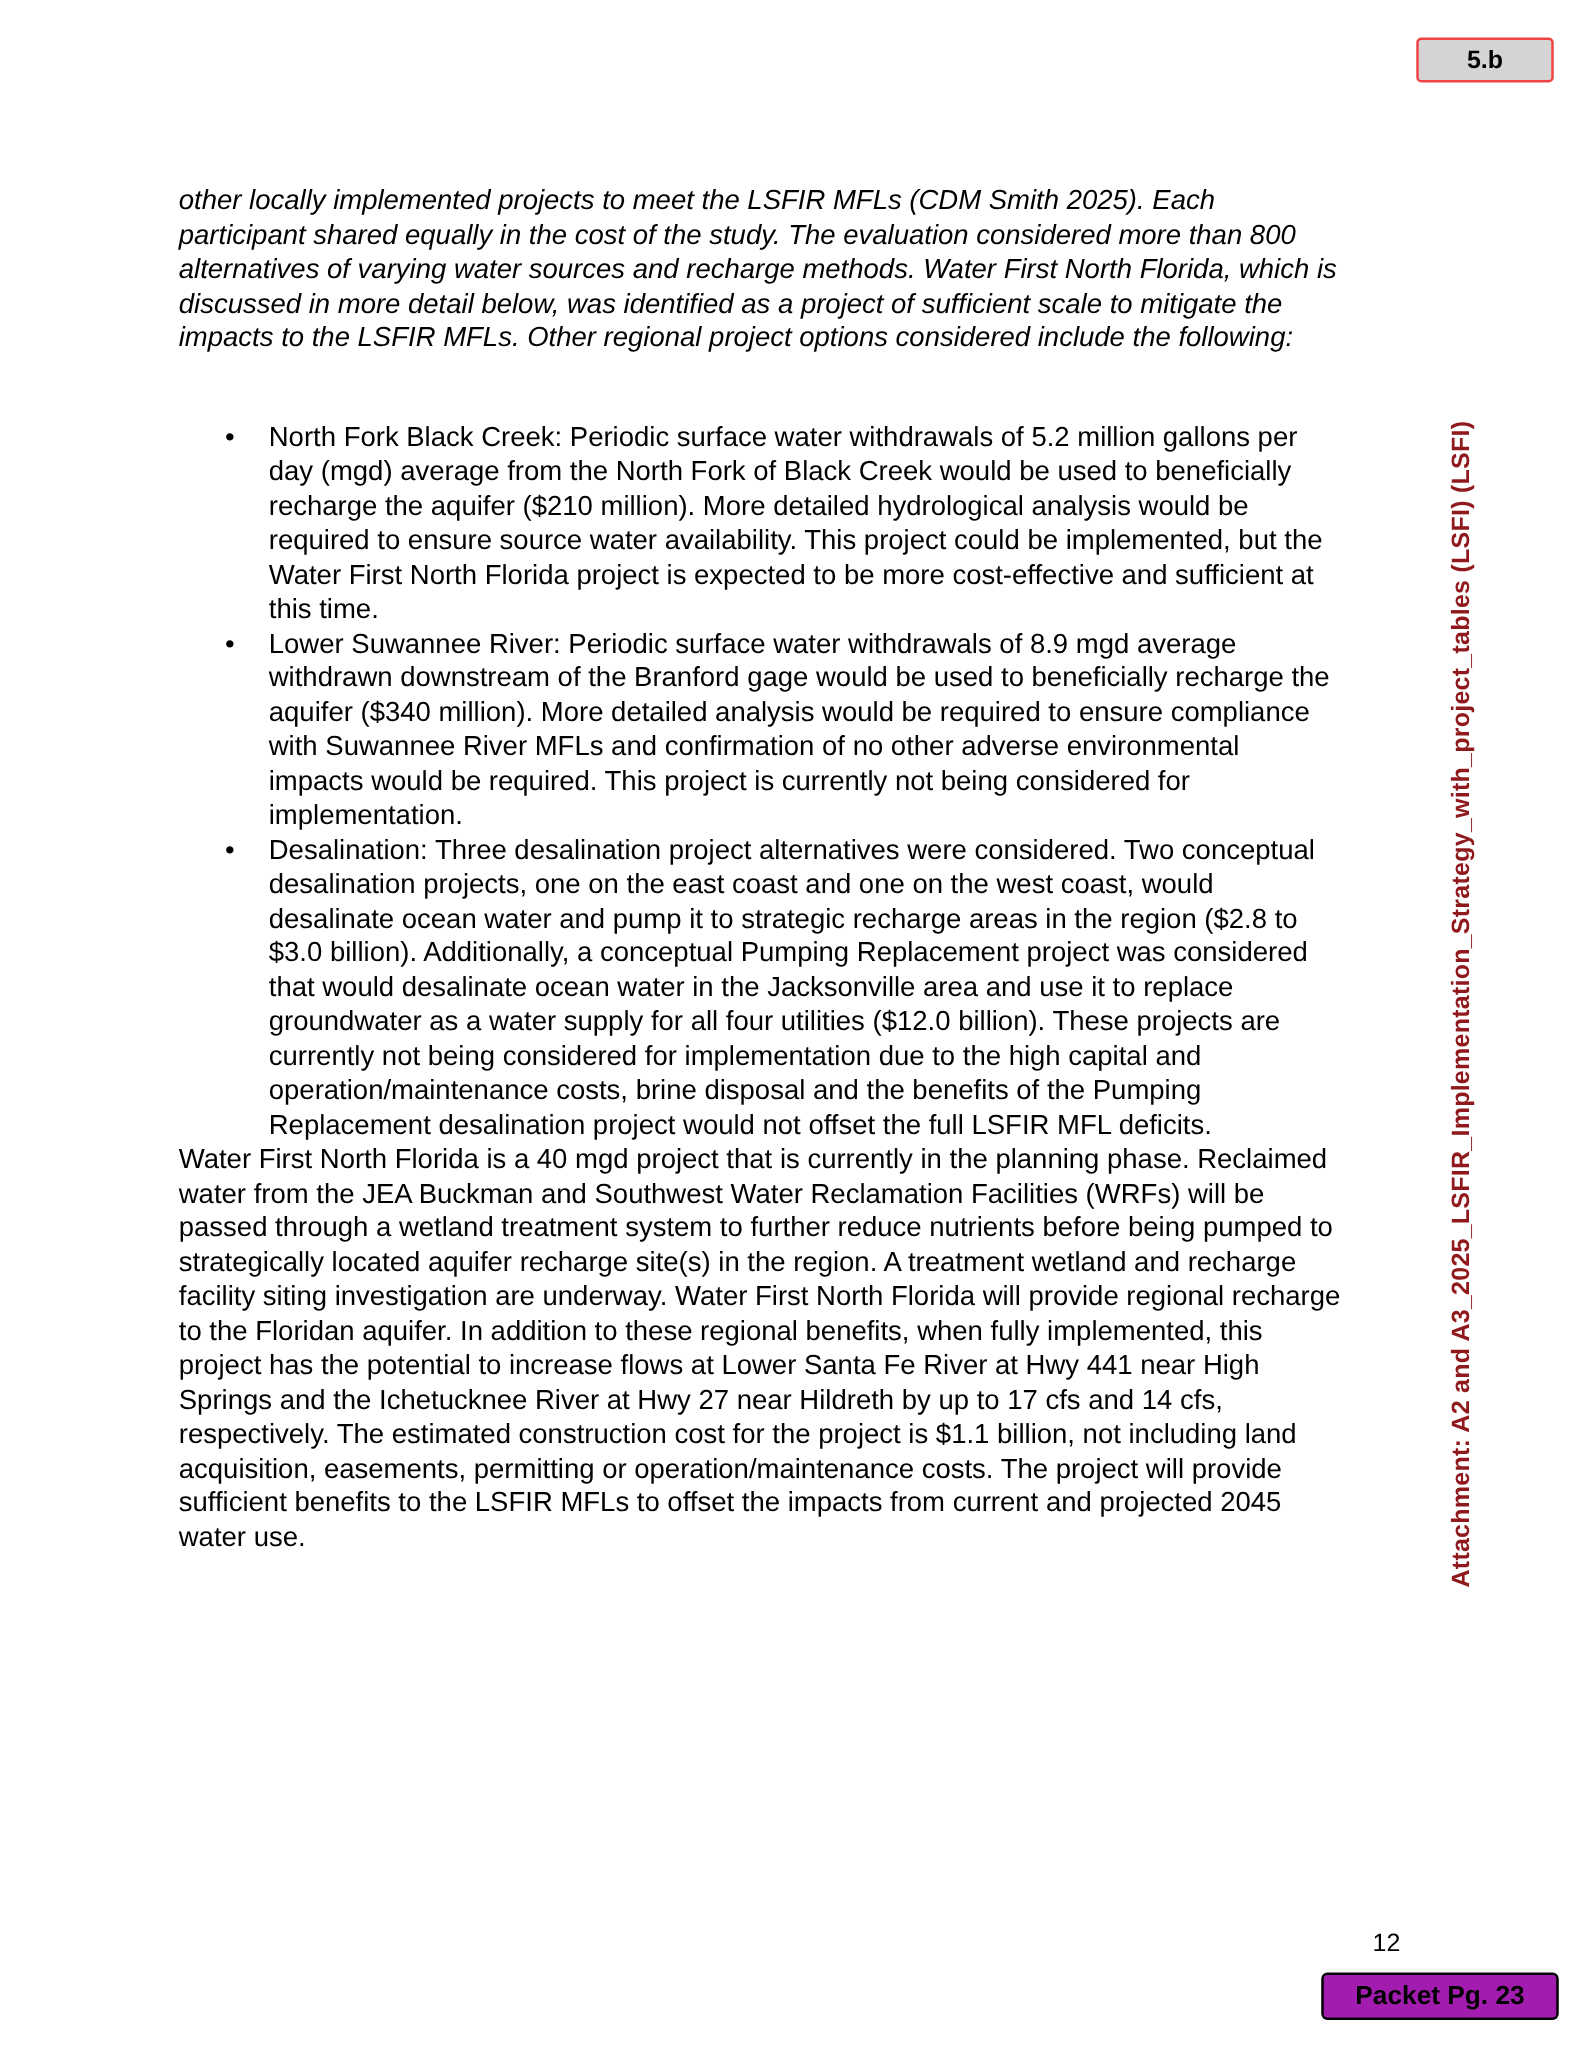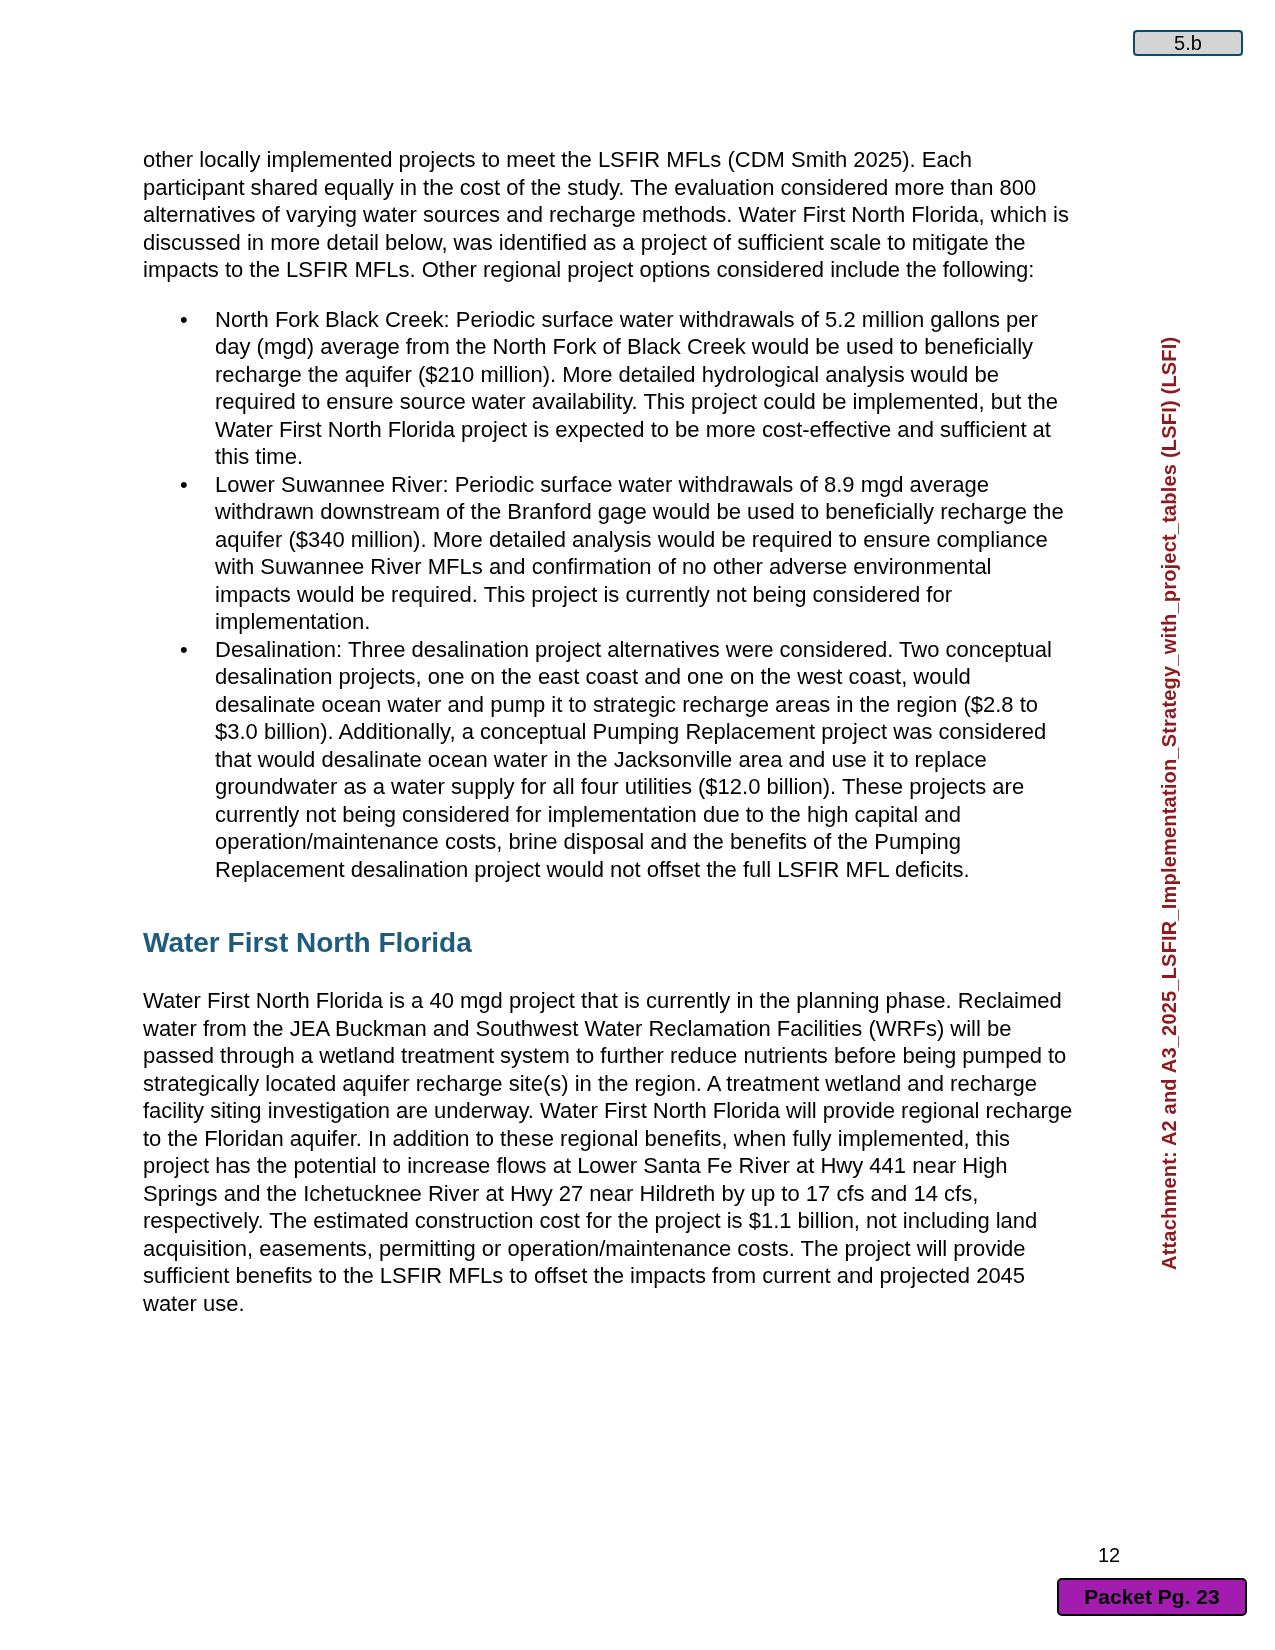--- a/index.html
+++ b/index.html
@@ -12,41 +12,41 @@
     font-family: "Liberation Sans", sans-serif;
     color: #000000;
     overflow: hidden;
   }
   
   .tag-box {
     position: absolute;
     left: 1133px;
     top: 30px;
     width: 110px;
-    height: 26px;
+    height: 36px;
     background: #d4d4d4;
-    border: 2px solid #0c4a6e;
+    border: 2px solid #ef4444;
     border-radius: 4px;
     display: flex;
     align-items: center;
     justify-content: center;
-    font-weight: normal;
+    font-weight: bold;
     font-size: 20px;
   }
   
   .content {
     position: absolute;
     left: 143px;
     top: 146px;
     width: 932px;
     font-size: 22px;
     line-height: 27.5px;
     text-align: left;
   }
-  .content p.intro { margin-bottom: 22px; }
+  .content p.intro { margin-bottom: 52px; font-style: italic; }
   ul.bullet-list {
     list-style: none;
     margin: 0 0 0 0;
     padding: 0 10px 0 0;
   }
   ul.bullet-list li {
     position: relative;
     padding-left: 72px;
   }
   ul.bullet-list li .bullet-glyph {
@@ -118,21 +118,20 @@
       <li>
         <span class="bullet-glyph">•</span>
         <span>Lower Suwannee River: Periodic surface water withdrawals of 8.9 mgd average withdrawn downstream of the Branford gage would be used to beneficially recharge the aquifer ($340 million). More detailed analysis would be required to ensure compliance with Suwannee River MFLs and confirmation of no other adverse environmental impacts would be required. This project is currently not being considered for implementation.</span>
       </li>
       <li>
         <span class="bullet-glyph">•</span>
         <span>Desalination: Three desalination project alternatives were considered. Two conceptual desalination projects, one on the east coast and one on the west coast, would desalinate ocean water and pump it to strategic recharge areas in the region ($2.8 to $3.0 billion). Additionally, a conceptual Pumping Replacement project was considered that would desalinate ocean water in the Jacksonville area and use it to replace groundwater as a water supply for all four utilities ($12.0 billion). These projects are currently not being considered for implementation due to the high capital and operation/maintenance costs, brine disposal and the benefits of the Pumping Replacement desalination project would not offset the full LSFIR MFL deficits.</span>
       </li>
     </ul>
 
-    <h1 class="section-heading">Water First North Florida</h1>
 
     <p class="body-paragraph">Water First North Florida is a 40 mgd project that is currently in the planning phase. Reclaimed water from the JEA Buckman and Southwest Water Reclamation Facilities (WRFs) will be passed through a wetland treatment system to further reduce nutrients before being pumped to strategically located aquifer recharge site(s) in the region. A treatment wetland and recharge facility siting investigation are underway. Water First North Florida will provide regional recharge to the Floridan aquifer. In addition to these regional benefits, when fully implemented, this project has the potential to increase flows at Lower Santa Fe River at Hwy 441 near High Springs and the Ichetucknee River at Hwy 27 near Hildreth by up to 17 cfs and 14 cfs, respectively. The estimated construction cost for the project is $1.1 billion, not including land acquisition, easements, permitting or operation/maintenance costs. The project will provide sufficient benefits to the LSFIR MFLs to offset the impacts from current and projected 2045 water use.</p>
 
   </div>
 
   <div class="vertical-label">Attachment: A2 and A3_2025_LSFIR_Implementation_Strategy_with_project_tables (LSFI)  (LSFI)</div>
 
   <div class="page-number">12</div>
 
   <div class="packet-box">Packet Pg. 23</div>

